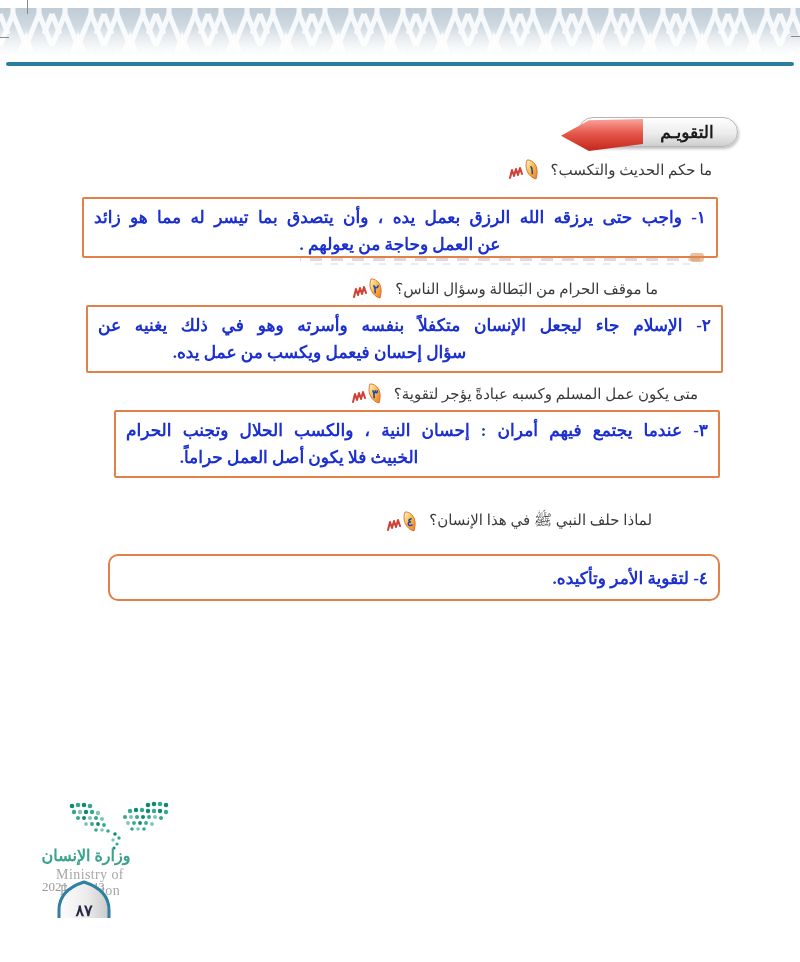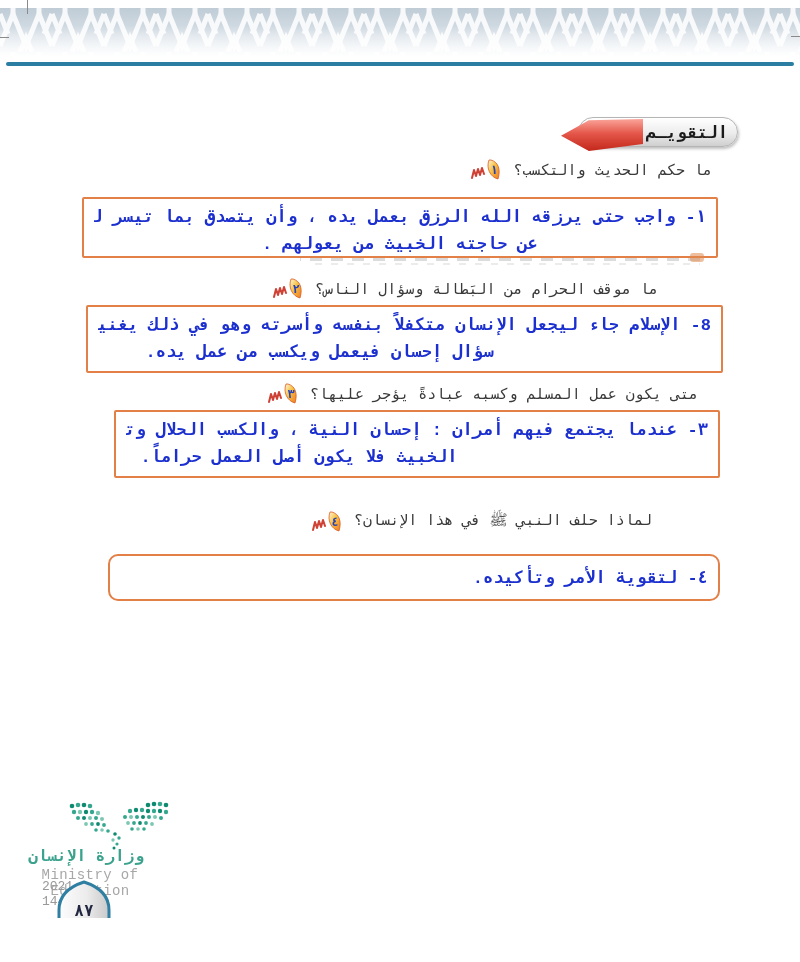--- a/index.html
+++ b/index.html
@@ -1,19 +1,19 @@
 <!DOCTYPE html>
 <html lang="ar"><head>
 <meta charset="utf-8">
 <style>
   html,body{margin:0;padding:0;background:#ffffff;}
   #page{
     position:relative;width:800px;height:918px;overflow:hidden;
     background:#ffffff;
-    font-family:Liberation Mono, monospace;
+    font-family:Liberation Serif, serif;
   }
   
   #header-band{position:absolute;left:0;top:0;width:800px;height:68px;}
   #teal-rule{position:absolute;left:6px;top:62px;width:788px;height:4px;background:#2b7ea1;border-radius:2px;}
   
   .mark{position:absolute;background:#8a8a8a;}
   
   #badge-pill{
     position:absolute;left:578px;top:117px;width:160px;height:30px;
     background:linear-gradient(#ffffff,#ececec 55%,#cfcfcf);
@@ -136,42 +136,42 @@
     <span class="q-text">ما حكم الحديث والتكسب؟</span>
     <svg class="q-icon" viewBox="0 0 36 26">
       <path d="M3,21 L5,13 L7,19 L9,12 L11,18 L13,11 L15,17" stroke="#cf4134" stroke-width="2" fill="none" stroke-linejoin="round" stroke-linecap="round"></path>
       <path d="M22,3 C29,5 32,12 29,22 C21,20 17,11 20,3 Z" fill="url(#petalGrad)" stroke="#d95b22" stroke-width="0.8"></path>
       <text x="25" y="17" font-size="12" font-weight="bold" fill="#2742b8" text-anchor="middle">١</text>
     </svg>
   </div>
 
   <div class="ans-box" id="ans-1" style="left:82px;top:197px;width:636px;height:61px;">
     <div class="l1">١- واجب حتى يرزقه الله الرزق بعمل يده ، وأن يتصدق بما تيسر له مما هو زائد</div>
-    <div class="l2">عن حاجته الخبيث من يعولهم .</div>
+    <div class="l2">عن العمل وحاجة من يعولهم .</div>
   </div>
 
   <div id="remnant"></div>
   <div id="remnant-dot"></div>
 
   <div class="q-row" style="top:276px;right:142px;">
     <span class="q-text">ما موقف الحرام من البَطالة وسؤال الناس؟</span>
     <svg class="q-icon" viewBox="0 0 36 26">
       <path d="M3,21 L5,13 L7,19 L9,12 L11,18 L13,11 L15,17" stroke="#cf4134" stroke-width="2" fill="none" stroke-linejoin="round" stroke-linecap="round"></path>
       <path d="M22,3 C29,5 32,12 29,22 C21,20 17,11 20,3 Z" fill="url(#petalGrad)" stroke="#d95b22" stroke-width="0.8"></path>
       <text x="25" y="17" font-size="12" font-weight="bold" fill="#2742b8" text-anchor="middle">٢</text>
     </svg>
   </div>
 
   <div class="ans-box" id="ans-2" style="left:86px;top:305px;width:637px;height:68px;">
-    <div class="l1">8- الإسلام جاء ليجعل الإنسان متكفلاً بنفسه وأسرته وهو في ذلك يغنيه عن</div>
+    <div class="l1">٢- الإسلام جاء ليجعل الإنسان متكفلاً بنفسه وأسرته وهو في ذلك يغنيه عن</div>
     <div class="l2">سؤال إحسان فيعمل ويكسب من عمل يده.</div>
   </div>
 
   <div class="q-row" style="top:381px;right:102px;">
-    <span class="q-text">متى يكون عمل المسلم وكسبه عبادةً يؤجر عليها؟</span>
+    <span class="q-text">متى يكون عمل المسلم وكسبه عبادةً يؤجر لتقوية؟</span>
     <svg class="q-icon" viewBox="0 0 36 26">
       <path d="M3,21 L5,13 L7,19 L9,12 L11,18 L13,11 L15,17" stroke="#cf4134" stroke-width="2" fill="none" stroke-linejoin="round" stroke-linecap="round"></path>
       <path d="M22,3 C29,5 32,12 29,22 C21,20 17,11 20,3 Z" fill="url(#petalGrad)" stroke="#d95b22" stroke-width="0.8"></path>
       <text x="25" y="17" font-size="12" font-weight="bold" fill="#2742b8" text-anchor="middle">٣</text>
     </svg>
   </div>
 
   <div class="ans-box" id="ans-3" style="left:114px;top:410px;width:606px;height:68px;">
     <div class="l1">٣- عندما يجتمع فيهم أمران : إحسان النية ، والكسب الحلال وتجنب الحرام</div>
     <div class="l2">الخبيث فلا يكون أصل العمل حراماً.</div>

